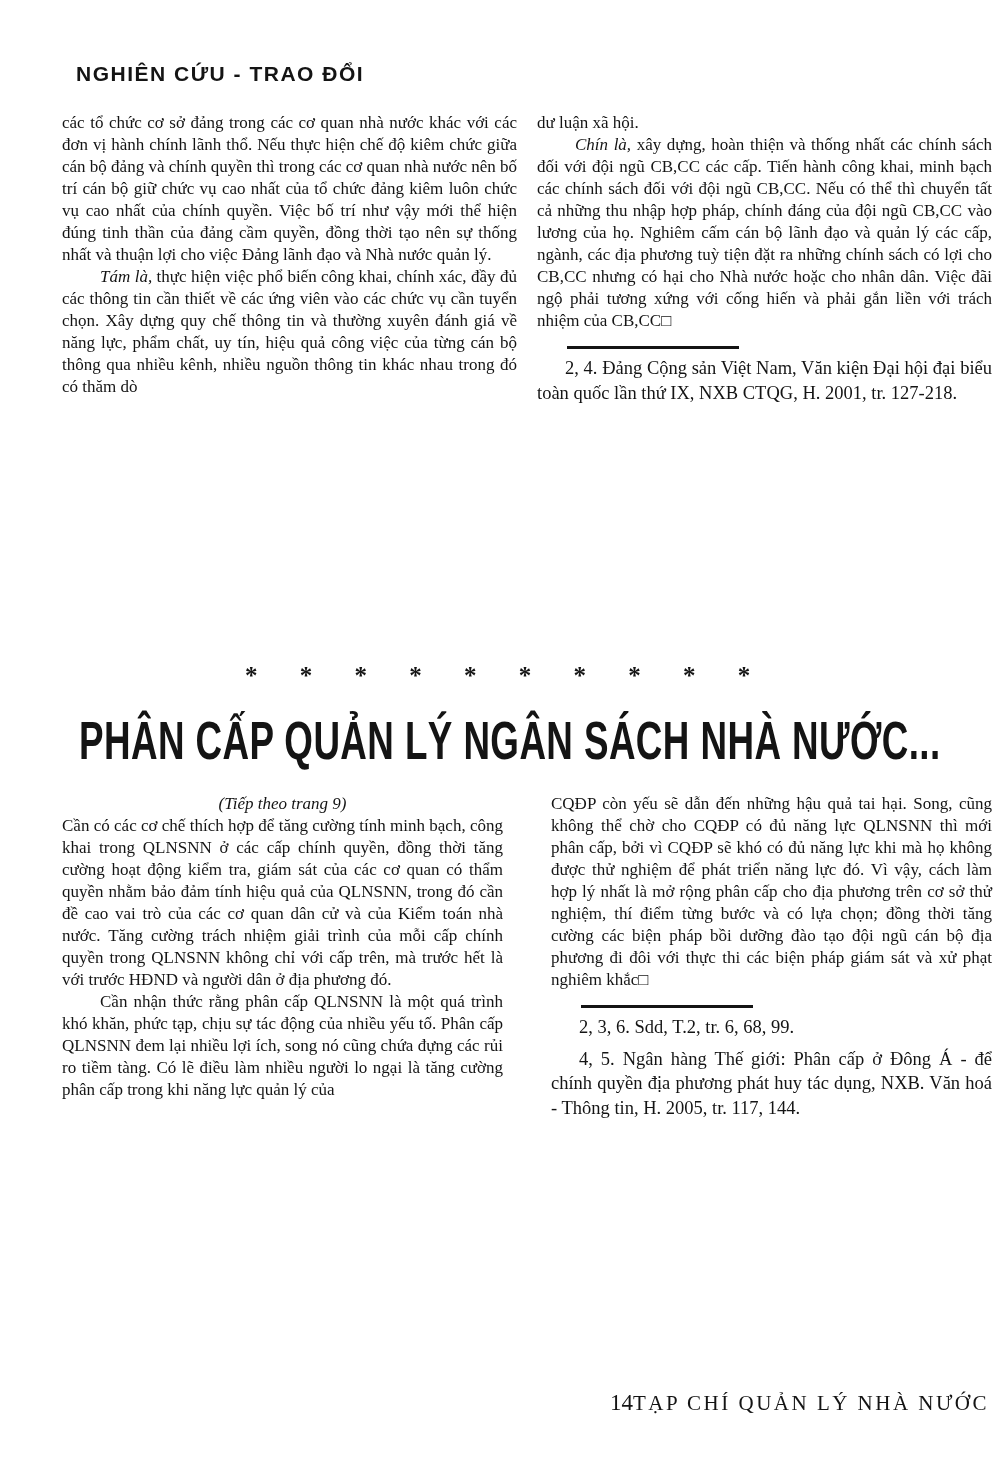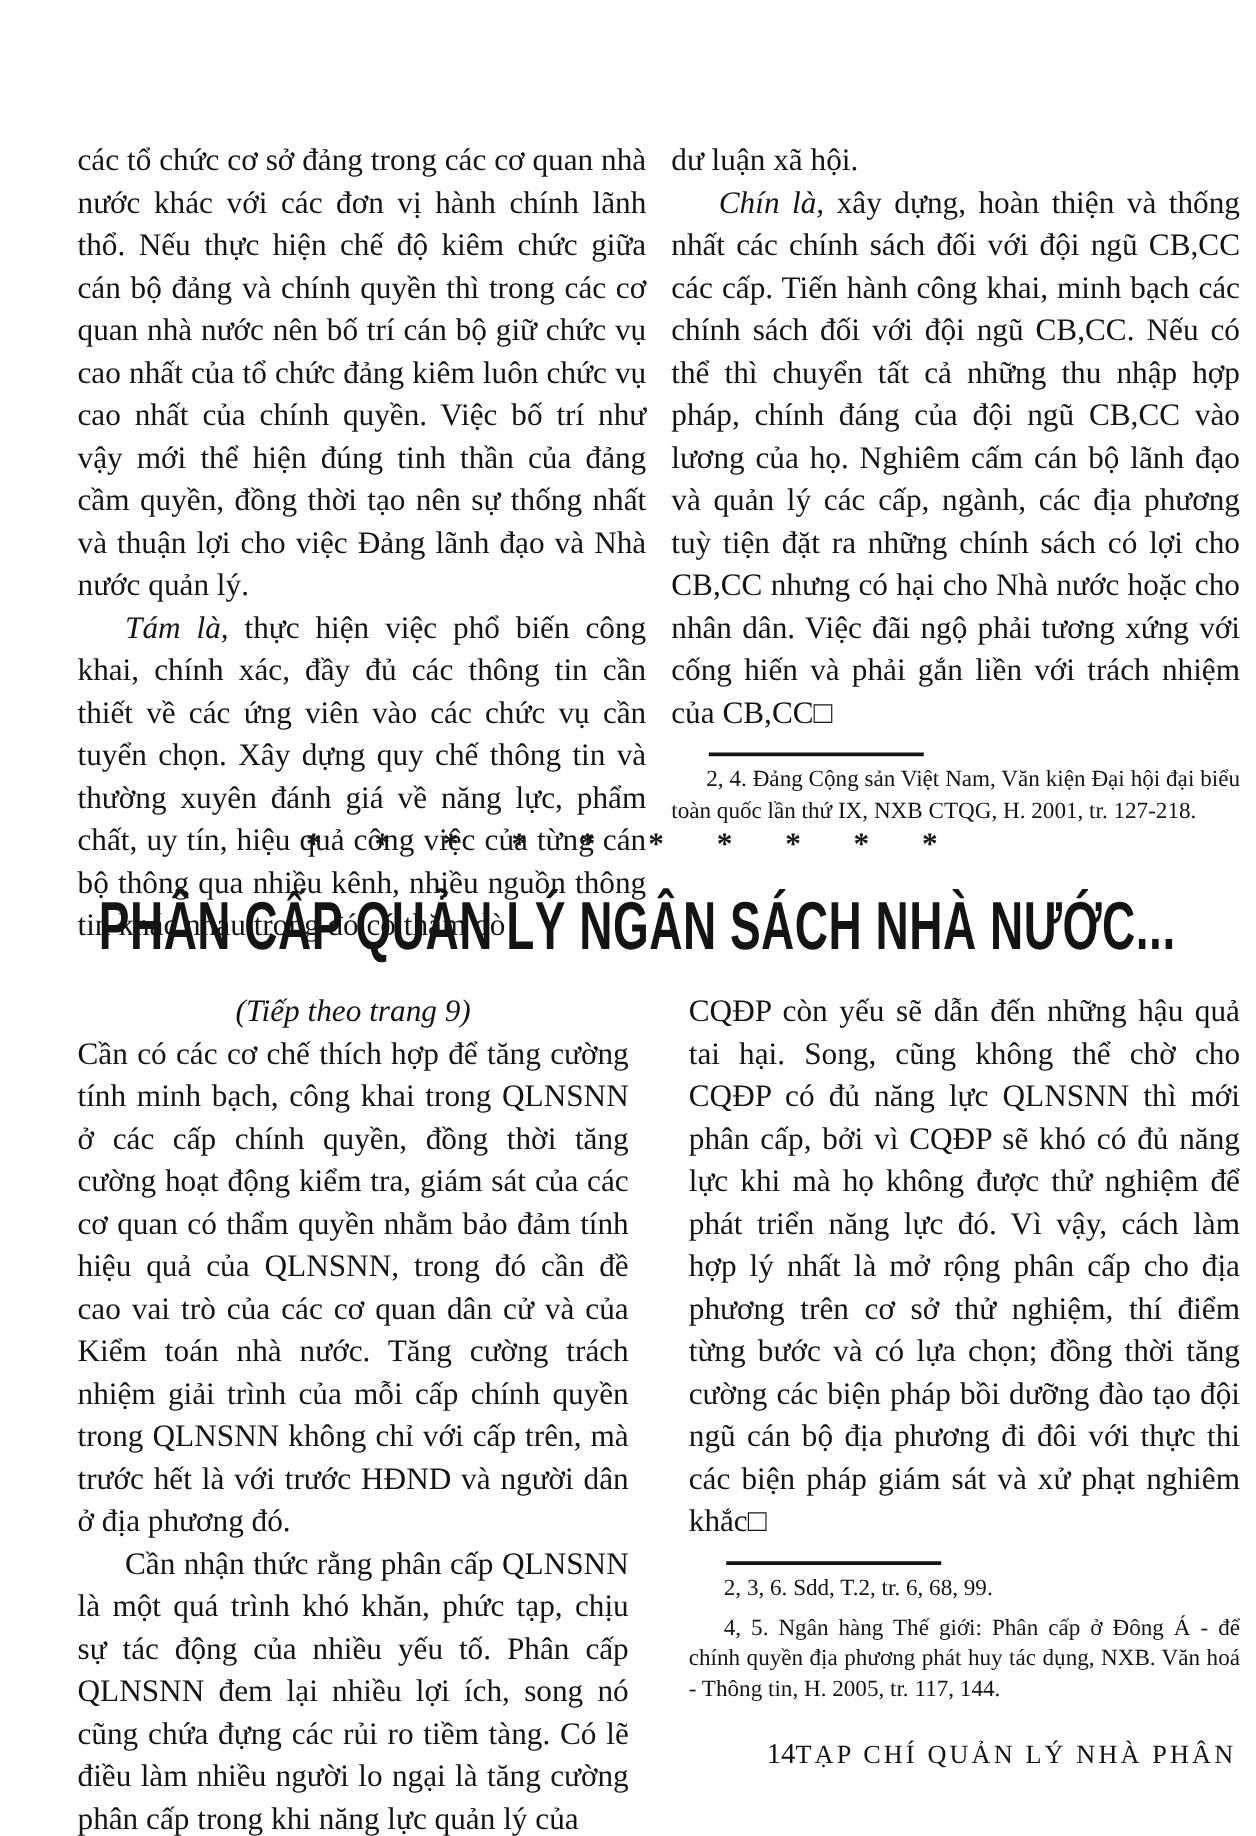--- a/index.html
+++ b/index.html
@@ -14,21 +14,21 @@
   }
   .section-header {
     position:absolute; top:62px; left:76px;
     font-family:"Liberation Sans", sans-serif;
     font-weight:bold; font-size:21px; letter-spacing:1.5px;
   }
   .cols { position:absolute; left:62px; width:930px; display:flex; gap:20px; }
   .cols-article1 { top:112px; }
   .cols-article2 { top:793px;gap:48px; }
   .col { width:455px; }
-  .col p { margin:0; text-align:justify; font-size:25px; line-height:34px; }
+  .col p { margin:0; text-align:justify; font-size:17px; line-height:22px; }
   .indent { text-indent:38px; }
   .lead-italic { font-style:italic; }
   .continuation { text-align:center !important; font-style:italic; font-size:22px; margin-bottom:5px; }
   .footnote-sep { width:172px; border:none; border-top:3px solid #141414; margin:14px 0 2px 30px; }
   .col p.footnote { font-size:18.5px; line-height:24.5px; text-indent:28px; margin-top:7px; text-align:justify; }
   .asterisk-row {
     position:absolute; top:662px; left:0; width:100%;
     text-align:center; font-size:25px; font-weight:bold;
     letter-spacing:10px; word-spacing:16px;
     font-family:"Liberation Serif", serif;
@@ -46,20 +46,21 @@
     display:flex; justify-content:flex-end; align-items:baseline;
   }
   .page-number { font-size:23px; }
   .journal-name { font-size:21px; letter-spacing:2.5px; }
 </style>
 </head>
 <body>
 
 <div class="page">
 
+  <div class="section-header">NGHIÊN CỨU - TRAO ĐỔI</div>
 
   <div class="cols cols-article1">
     <div class="col">
       <p><span>các tổ chức cơ sở đảng trong các cơ quan nhà nước khác với các đơn vị hành chính lãnh thổ. Nếu thực hiện chế độ kiêm chức giữa cán bộ đảng và chính quyền thì trong các cơ quan nhà nước nên bố trí cán bộ giữ chức vụ cao nhất của tổ chức đảng kiêm luôn chức vụ cao nhất của chính quyền. Việc bố trí như vậy mới thể hiện đúng tinh thần của đảng cầm quyền, đồng thời tạo nên sự thống nhất và thuận lợi cho việc Đảng lãnh đạo và Nhà nước quản lý.</span></p>
       <p class="indent"><span class="lead-italic">Tám là,</span><span> thực hiện việc phổ biến công khai, chính xác, đầy đủ các thông tin cần thiết về các ứng viên vào các chức vụ cần tuyển chọn. Xây dựng quy chế thông tin và thường xuyên đánh giá về năng lực, phẩm chất, uy tín, hiệu quả công việc của từng cán bộ thông qua nhiều kênh, nhiều nguồn thông tin khác nhau trong đó có thăm dò</span></p>
     </div>
     <div class="col">
       <p><span>dư luận xã hội.</span></p>
       <p class="indent"><span class="lead-italic">Chín là,</span><span> xây dựng, hoàn thiện và thống nhất các chính sách đối với đội ngũ CB,CC các cấp. Tiến hành công khai, minh bạch các chính sách đối với đội ngũ CB,CC. Nếu có thể thì chuyển tất cả những thu nhập hợp pháp, chính đáng của đội ngũ CB,CC vào lương của họ. Nghiêm cấm cán bộ lãnh đạo và quản lý các cấp, ngành, các địa phương tuỳ tiện đặt ra những chính sách có lợi cho CB,CC nhưng có hại cho Nhà nước hoặc cho nhân dân. Việc đãi ngộ phải tương xứng với cống hiến và phải gắn liền với trách nhiệm của CB,CC□</span></p>
       <hr class="footnote-sep">
@@ -80,16 +81,16 @@
     <div class="col">
       <p><span>CQĐP còn yếu sẽ dẫn đến những hậu quả tai hại. Song, cũng không thể chờ cho CQĐP có đủ năng lực QLNSNN thì mới phân cấp, bởi vì CQĐP sẽ khó có đủ năng lực khi mà họ không được thử nghiệm để phát triển năng lực đó. Vì vậy, cách làm hợp lý nhất là mở rộng phân cấp cho địa phương trên cơ sở thử nghiệm, thí điểm từng bước và có lựa chọn; đồng thời tăng cường các biện pháp bồi dưỡng đào tạo đội ngũ cán bộ địa phương đi đôi với thực thi các biện pháp giám sát và xử phạt nghiêm khắc□</span></p>
       <hr class="footnote-sep">
       <p class="footnote">2, 3, 6. Sdd,  T.2, tr. 6, 68, 99.</p>
       <p class="footnote">4, 5. Ngân hàng Thế giới: Phân cấp ở Đông Á - để chính quyền địa phương phát huy tác dụng, NXB. Văn hoá - Thông tin, H. 2005, tr. 117, 144.</p>
     </div>
   </div>
 
   <div class="footer">
     <span class="page-number">14</span>
-    <span class="journal-name">TẠP CHÍ QUẢN LÝ NHÀ PHÂN</span>
+    <span class="journal-name">TẠP CHÍ QUẢN LÝ NHÀ NƯỚC</span>
   </div>
 
 </div>
 
 </body></html>

